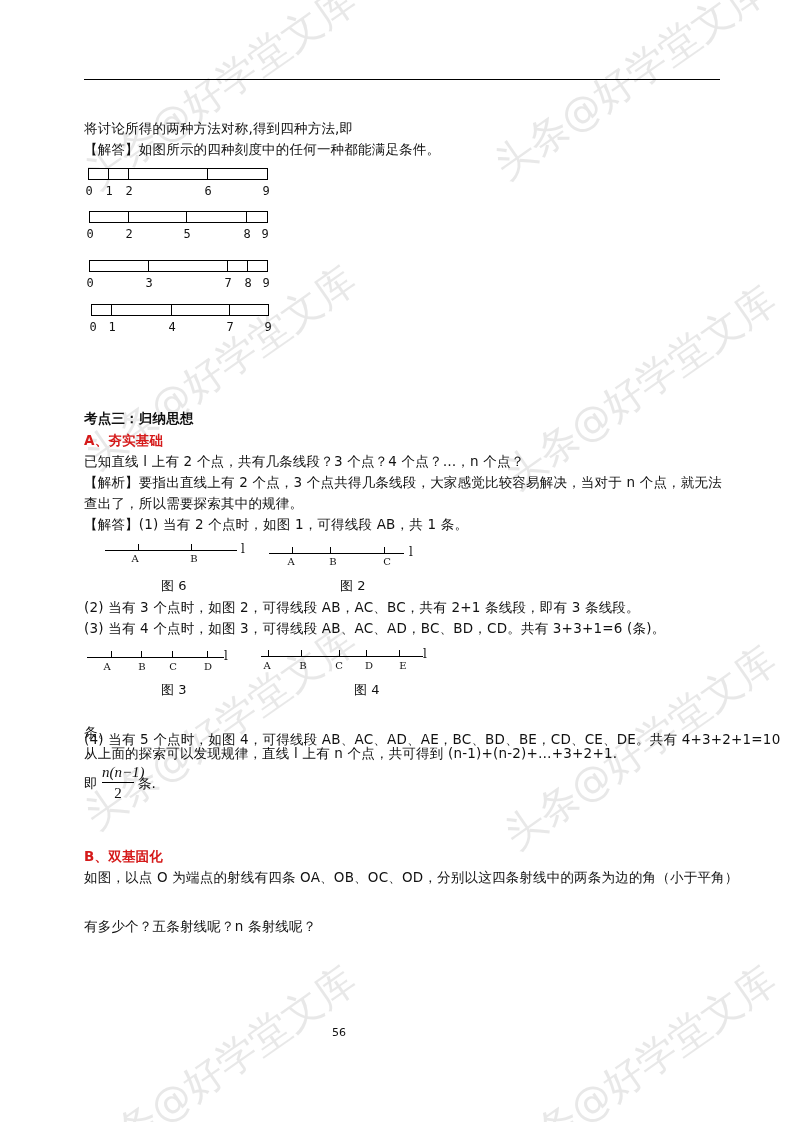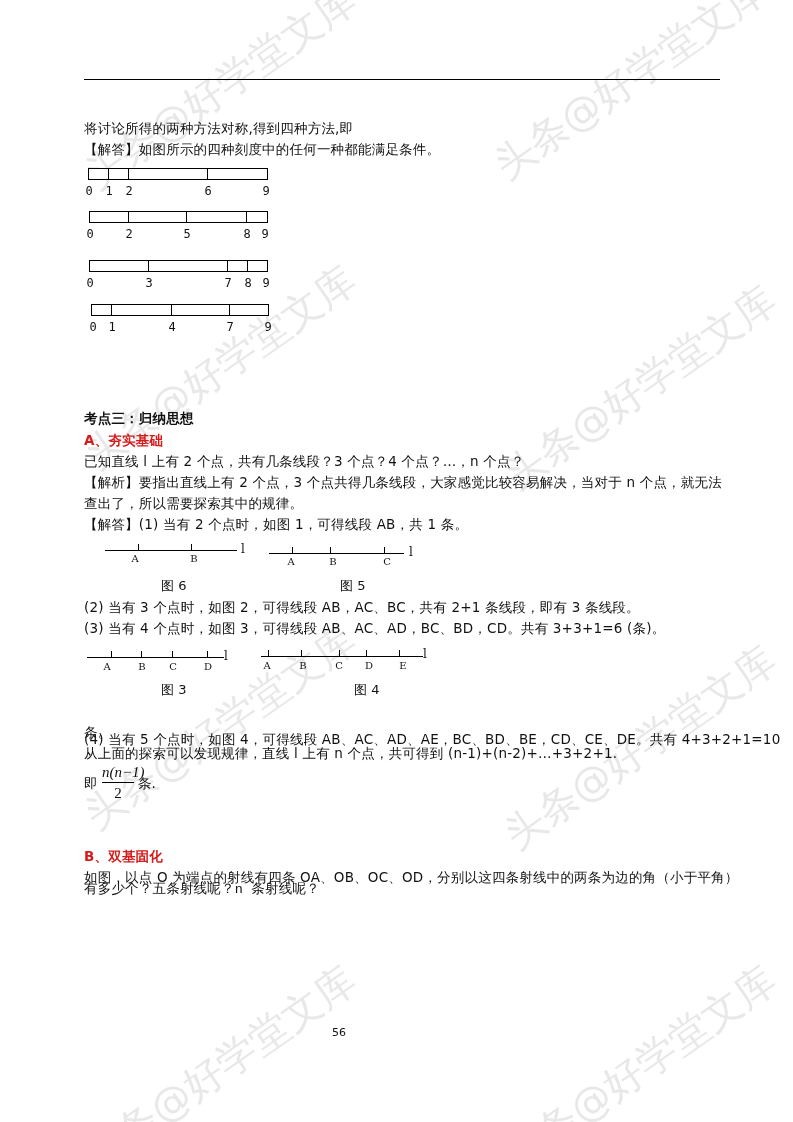--- a/index.html
+++ b/index.html
@@ -125,21 +125,21 @@
 <div class="seg" style="left:269px;top:547px;">
   <div class="axis" style="top:6px;width:135px;"></div>
   <div class="t" style="left:23px;top:0;"></div>
   <div class="t" style="left:61px;top:0;"></div>
   <div class="t" style="left:115px;top:0;"></div>
   <span class="lbl" style="left:22px;top:9px;">A</span>
   <span class="lbl" style="left:64px;top:9px;">B</span>
   <span class="lbl" style="left:118px;top:9px;">C</span>
   <span class="ln" style="left:140px;top:-2px;">l</span>
 </div>
-<div class="cap" style="left:340px;top:577px;">图 5</div>
+<div class="cap" style="left:340px;top:577px;">图 2</div>
 
 <div class="line" style="top:597px;">(2) 当有 3 个点时，如图 2，可得线段 AB，AC、BC，共有 2+1 条线段，即有 3 条线段。</div>
 <div class="line" style="top:618px;">(3) 当有 4 个点时，如图 3，可得线段 AB、AC、AD，BC、BD，CD。共有 3+3+1=6 (条)。</div>
 
 <div class="seg" style="left:87px;top:651px;">
   <div class="axis" style="top:6px;width:137px;"></div>
   <div class="t" style="left:24px;top:0;"></div>
   <div class="t" style="left:54px;top:0;"></div>
   <div class="t" style="left:85px;top:0;"></div>
   <div class="t" style="left:120px;top:0;"></div>
@@ -176,15 +176,15 @@
   <span class="f">
     <span class="num-t">n(n−1)</span>
     <span class="bar2"></span>
     <span class="den">2</span>
   </span>
   <span style="position:absolute;left:54px;top:12px;white-space:nowrap;">条.</span>
 </div>
 
 <div class="line red" style="top:846px;">B、双基固化</div>
 <div class="line" style="top:867px;">如图，以点 O 为端点的射线有四条 OA、OB、OC、OD，分别以这四条射线中的两条为边的角（小于平角）</div>
-<div class="line" style="top:880px;font-family:Liberation Mono, monospace;">有多少个？五条射线呢？n 条射线呢？</div>
+<div class="line" style="top:916px;">有多少个？五条射线呢？n 条射线呢？</div>
 
 <div class="pageno">56</div>
 
 </body></html>

